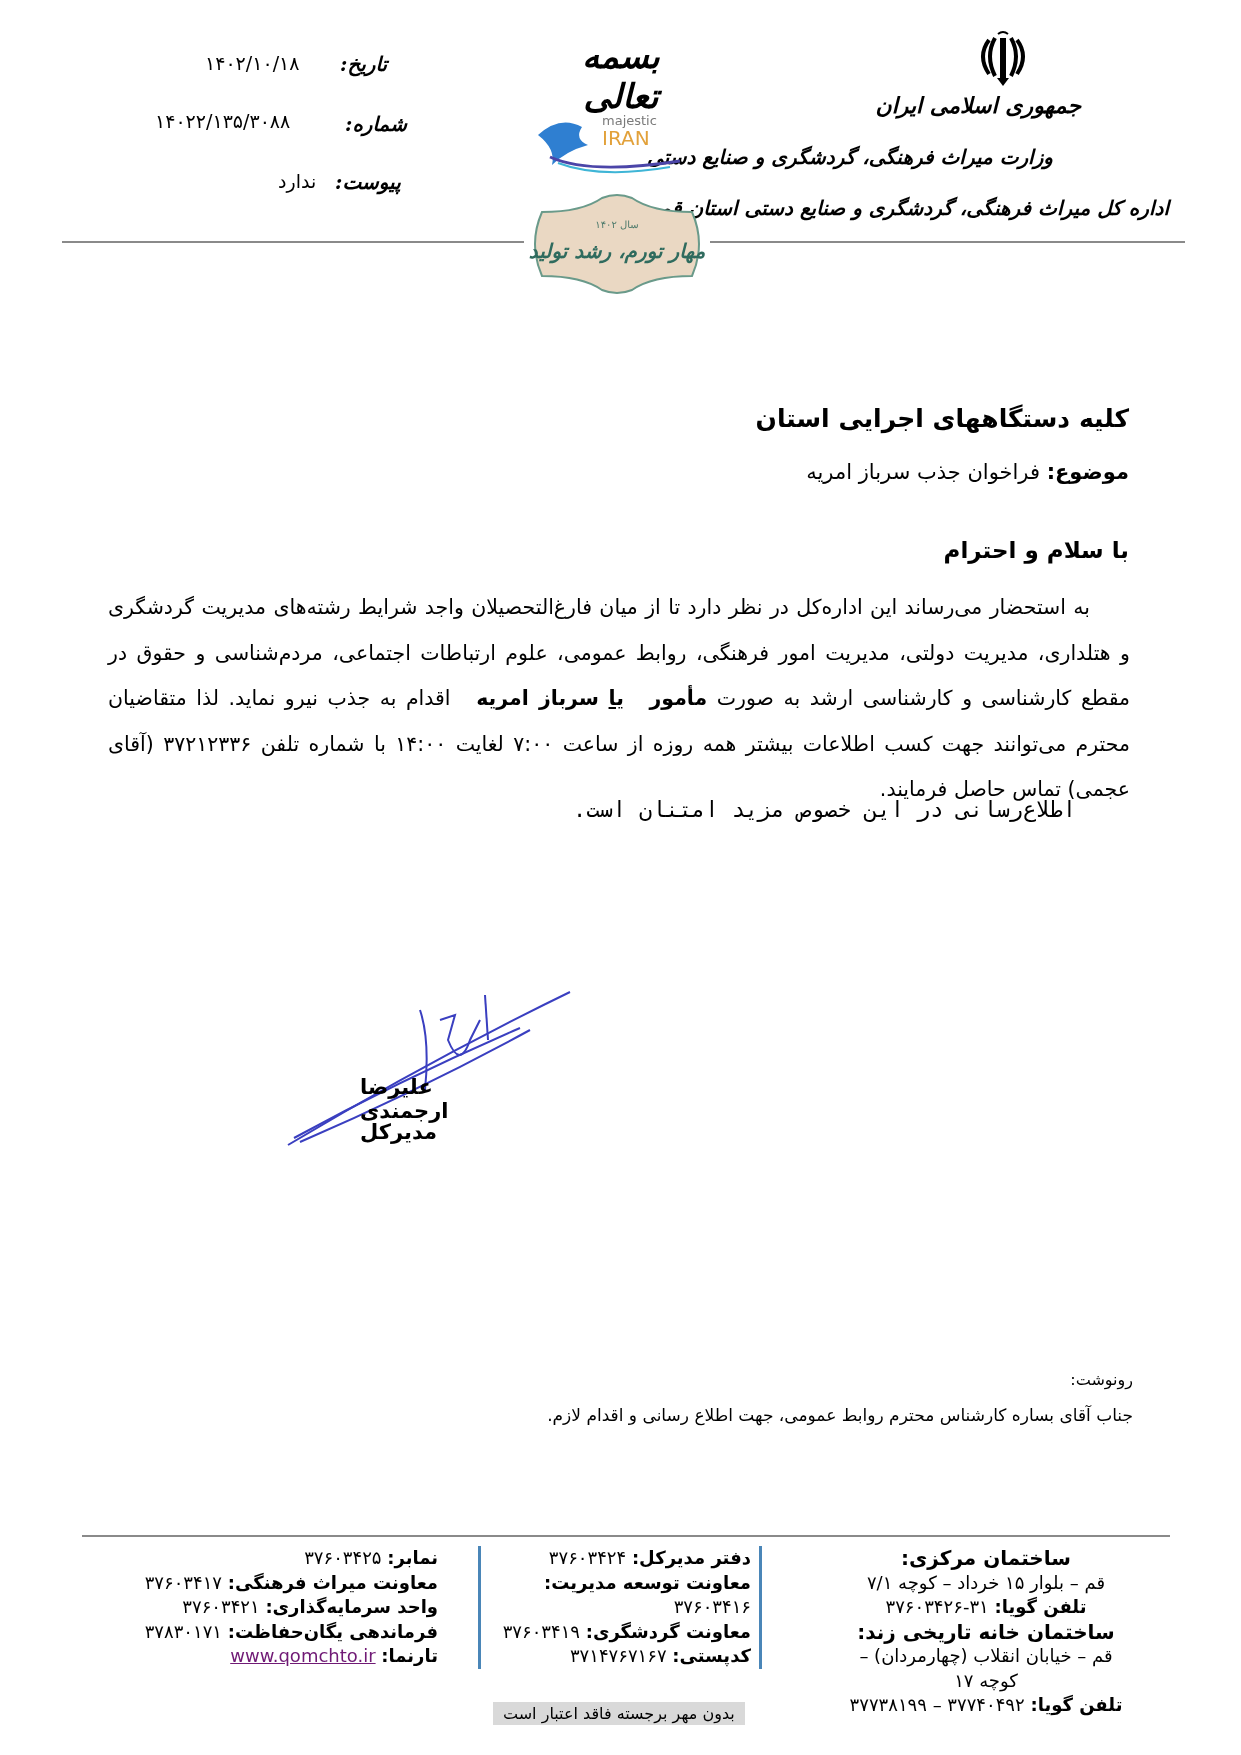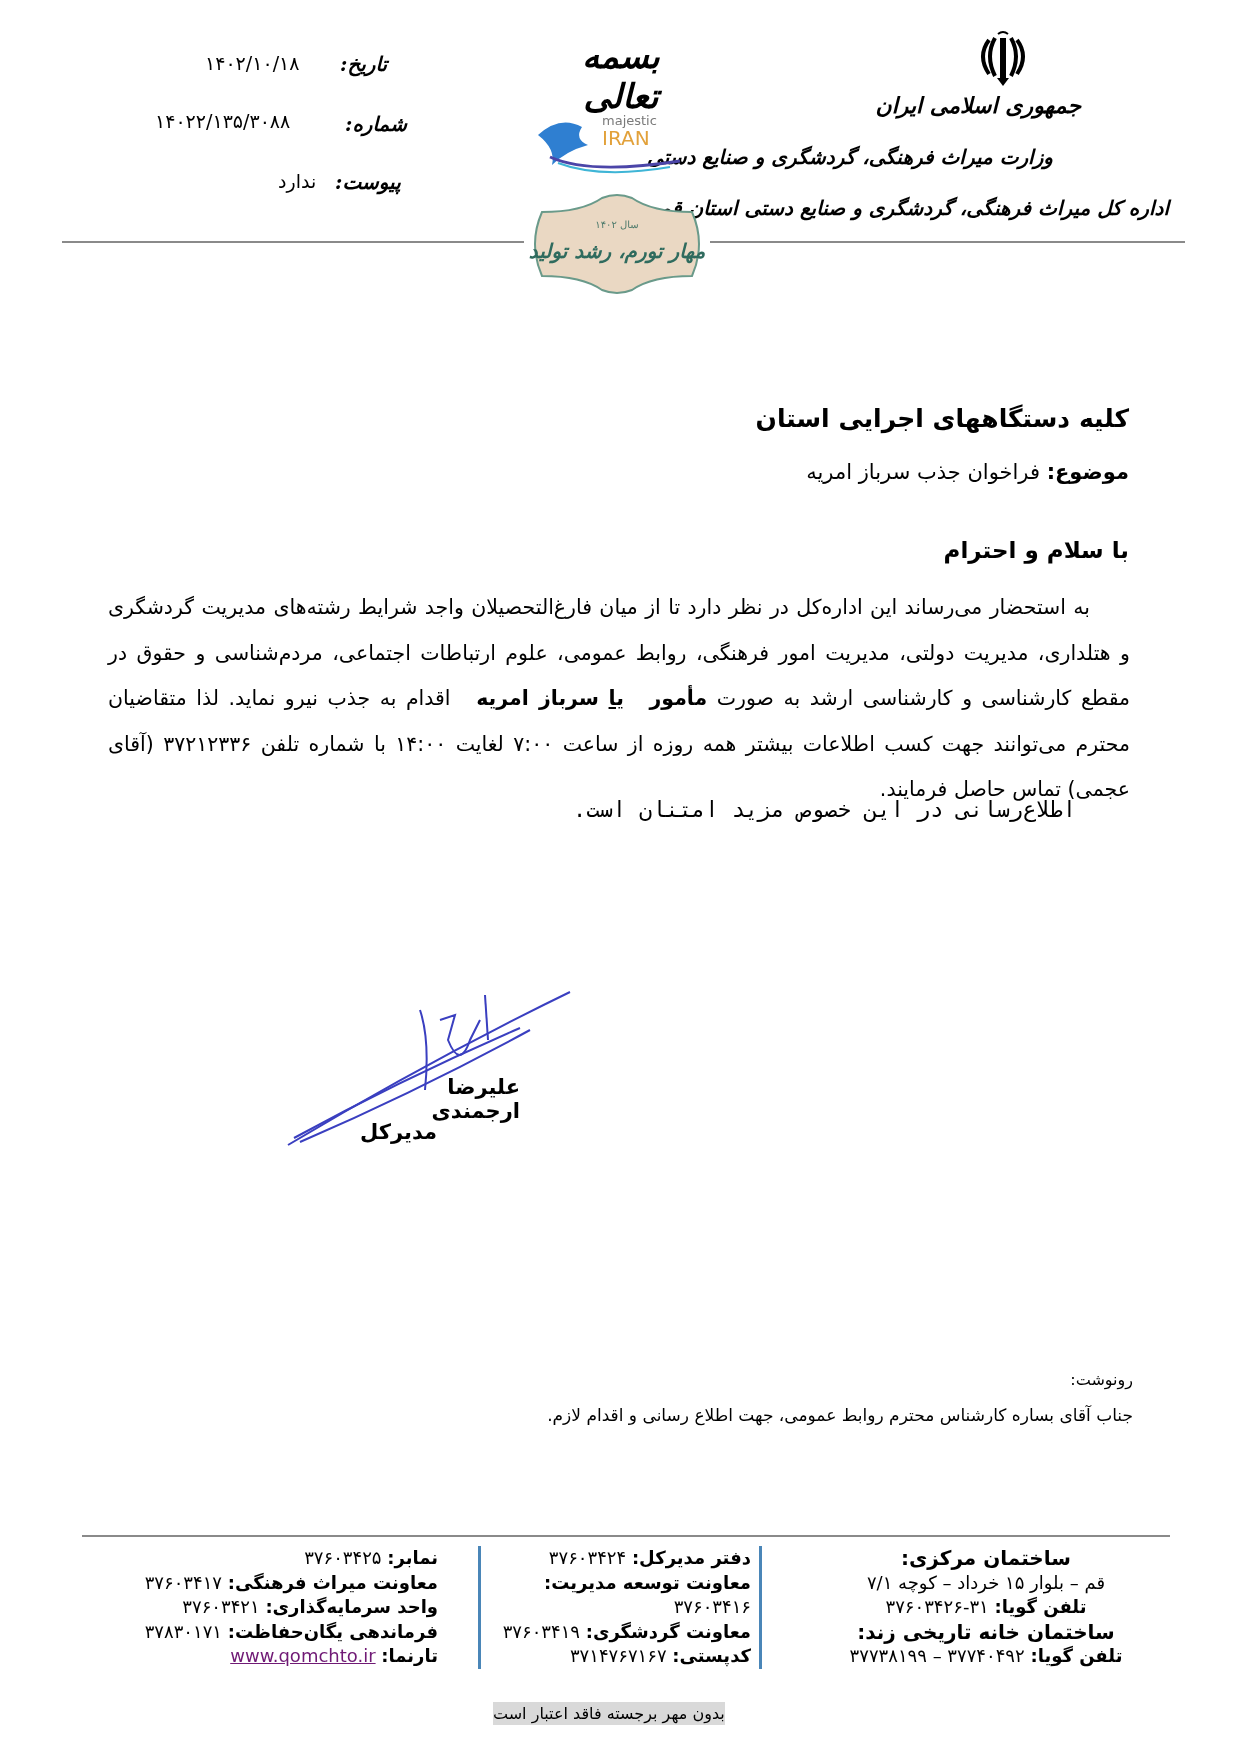--- a/index.html
+++ b/index.html
@@ -38,37 +38,37 @@
   #subject { top:460px; right:112px; font-size:21px; }
   #subject b { font-weight:bold; }
   #greeting { top:537px; right:112px; font-size:23px; font-weight:bold; }
   #body-para { top:585px; left:108px; width:1022px; font-size:20.5px; line-height:45.5px; text-align:justify; text-align-last:right; text-indent:40px; }
   #body-para .em { font-weight:bold;margin-left:16px; }
   #body-para .ul { font-weight:bold; text-decoration:underline; }
   #closing { top:797px; right:165px; font-size:22px;font-family:Liberation Mono, monospace; }
 
   
   #signature { left:280px; top:980px; width:300px; height:170px; }
-  #signer-name { top:1075px; left:360px; width:160px; text-align:right; font-size:21px; font-weight:900; }
+  #signer-name { top:1075px; left:360px; width:160px; text-align:left; font-size:21px; font-weight:900; }
   #signer-title { top:1120px; left:360px; width:160px; text-align:left; font-size:21px; font-weight:900; }
 
   
   #cc-label { top:1370px; right:108px; font-size:16px; }
   #cc-text { top:1405px; right:108px; font-size:17px; }
 
   
   #footer-rule { left:82px; top:1535px; width:1088px; height:2px; background:#8a8a8a; }
   .fcol { top:1546px; font-size:18px; line-height:24.5px; }
   .fcol .k { font-weight:bold; }
   #footer-addr { right:110px; width:290px; text-align:center; }
   #footer-addr .h { font-weight:bold; font-size:20px; }
   #footer-mid { left:478px; width:262px; border-left:3px solid #4a86b8; border-right:3px solid #4a86b8; padding:0 8px; text-align:right; }
   #footer-left { left:118px; width:320px; text-align:right; }
   #footer-left a { color:#701a75; text-decoration:underline; }
-  #disclaimer { top:1702px; left:493px; background:#d9d9d9; font-size:16px; padding:2px 0; }
+  #disclaimer { top:1702px; left:493px; background:#d9d9d9; font-size:16px; padding:2px 10px; }
 </style>
 </head>
 <body>
 
 <svg id="emblem" class="abs" viewBox="0 0 56 60">
   <path d="M14 10 Q2 26 14 44 M20 8 Q10 26 20 46" stroke="#000" stroke-width="4" fill="none"></path>
   <path d="M42 10 Q54 26 42 44 M36 8 Q46 26 36 46" stroke="#000" stroke-width="4" fill="none"></path>
   <rect x="25" y="8" width="6" height="40" fill="#000"></rect>
   <path d="M22 48 L28 56 L34 48 Z" fill="#000"></path>
   <path d="M23 4 Q28 0 33 4" stroke="#000" stroke-width="2" fill="none"></path>
@@ -126,20 +126,21 @@
 <div id="cc-label" class="abs rtl">رونوشت:</div>
 <div id="cc-text" class="abs rtl">جناب آقای بساره کارشناس محترم روابط عمومی، جهت اطلاع رسانی و اقدام لازم.</div>
 
 <div id="footer-rule" class="abs"></div>
 
 <div id="footer-addr" class="abs fcol rtl">
   <div class="h">ساختمان مرکزی:</div>
   <div>قم – بلوار ۱۵ خرداد – کوچه ۷/۱</div>
   <div><span class="k">تلفن گویا:</span> <span>۳۱-۳۷۶۰۳۴۲۶</span></div>
   <div class="h">ساختمان خانه تاریخی زند:</div>
+  <div>قم – خیابان انقلاب (چهارمردان) – کوچه ۱۷</div>
   <div><span class="k">تلفن گویا:</span> <span>۳۷۷۴۰۴۹۲ – ۳۷۷۳۸۱۹۹</span></div>
 </div>
 
 <div id="footer-mid" class="abs fcol rtl">
   <div><span class="k">دفتر مدیرکل:</span> <span>۳۷۶۰۳۴۲۴</span></div>
   <div><span class="k">معاونت توسعه مدیریت:</span> <span>۳۷۶۰۳۴۱۶</span></div>
   <div><span class="k">معاونت گردشگری:</span> <span>۳۷۶۰۳۴۱۹</span></div>
   <div><span class="k">کدپستی:</span> <span>۳۷۱۴۷۶۷۱۶۷</span></div>
 </div>
 

